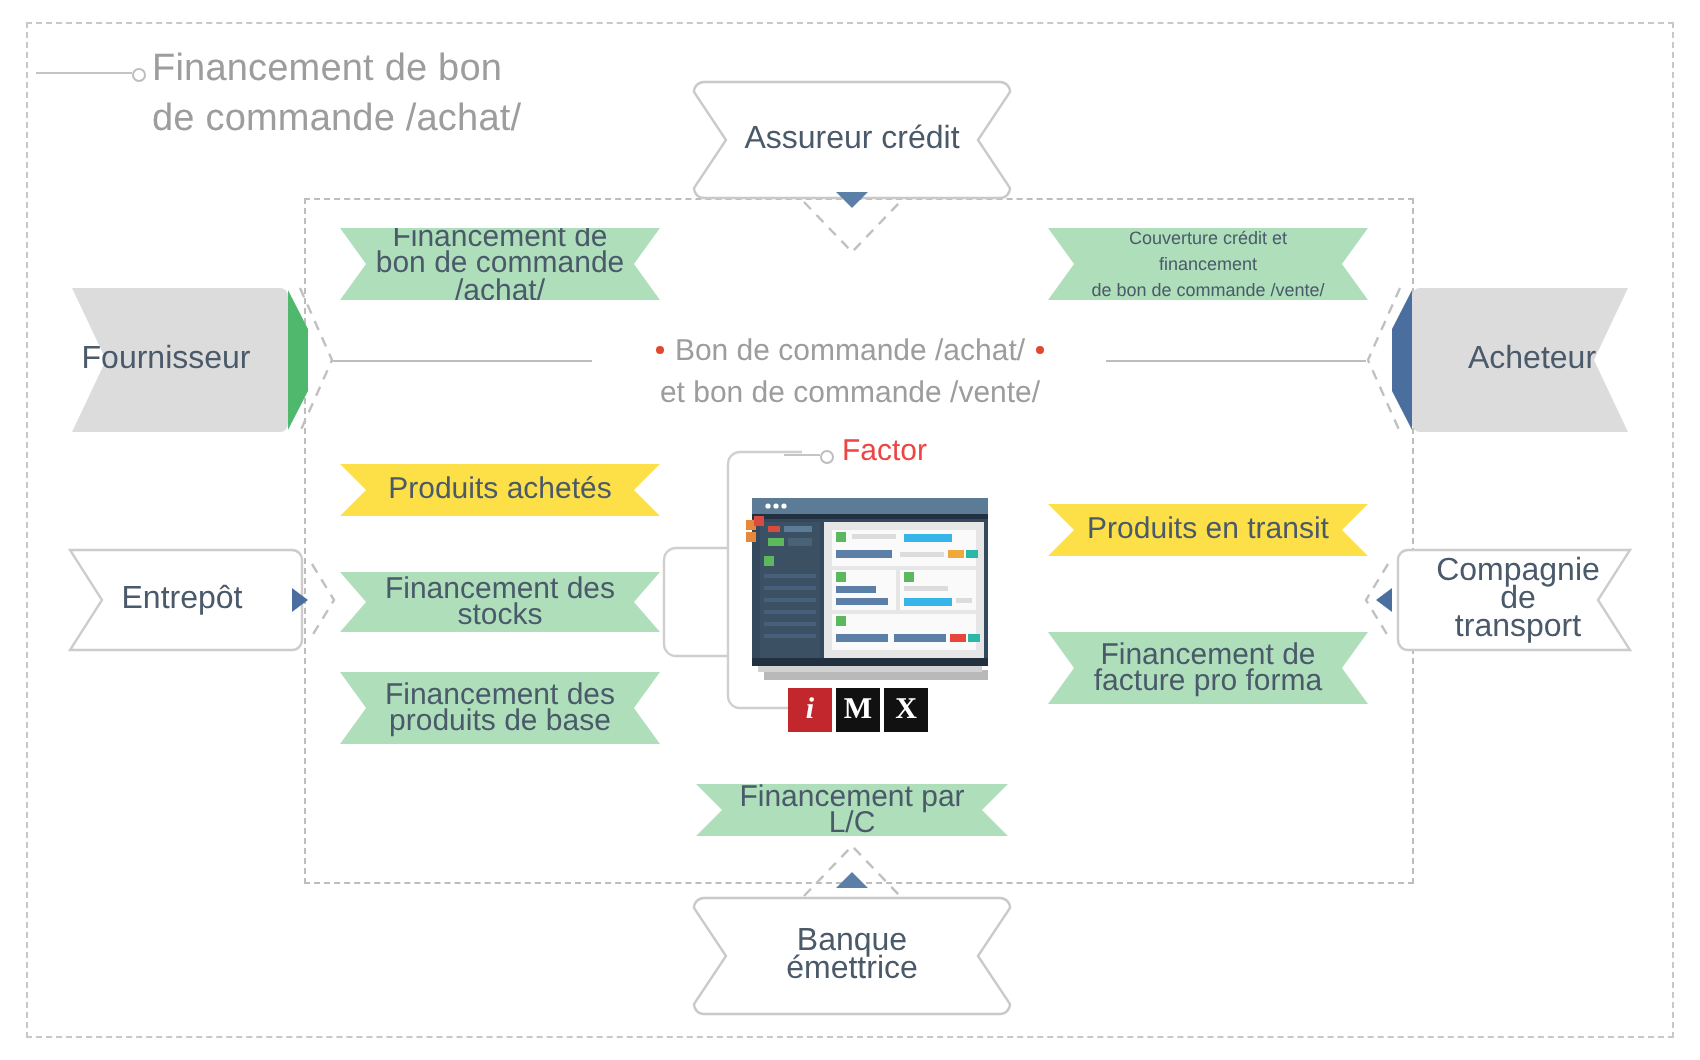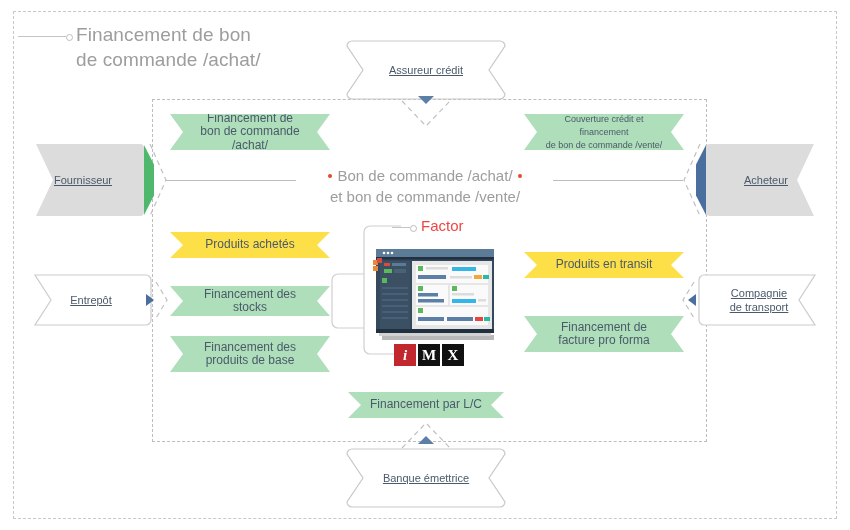--- a/index.html
+++ b/index.html
@@ -68,37 +68,36 @@
     display:inline-block;width:4px;height:4px;background:#e2472f;
     border-radius:50%;vertical-align:middle;margin:0 5px 3px 5px;
   }
 
   
   .ribbon{
     position:absolute;
     display:flex;align-items:center;justify-content:center;
     text-align:center;
     color:#4a5a6a;
-    font-size:12px;line-height:13.5px;
+    font-size:15px;line-height:13.5px;
     -webkit-clip-path:polygon(0 0,100% 0,calc(100% - 13px) 50%,100% 100%,0 100%,13px 50%);
     clip-path:polygon(0 0,100% 0,calc(100% - 13px) 50%,100% 100%,0 100%,13px 50%);
     box-sizing:border-box;
     padding:0 16px;
   }
   .ribbon.green{background:#afdeba;}
   .ribbon.grey{background:#fde047;}
 
   
   .actor{
     position:absolute;
     display:flex;align-items:center;justify-content:center;
     text-align:center;
-    font-size:11px;line-height:14px;color:#4a5a6a;
+    font-size:16px;line-height:14px;color:#4a5a6a;
     box-sizing:border-box;
-    text-decoration:underline;
   }
   .actor .body{
     position:absolute;inset:0;
   }
   .actor .label{position:relative;z-index:2;padding:0 20px;}
 
   
   .hline{position:absolute;height:1px;background:#bdbdbd;}
 
   

